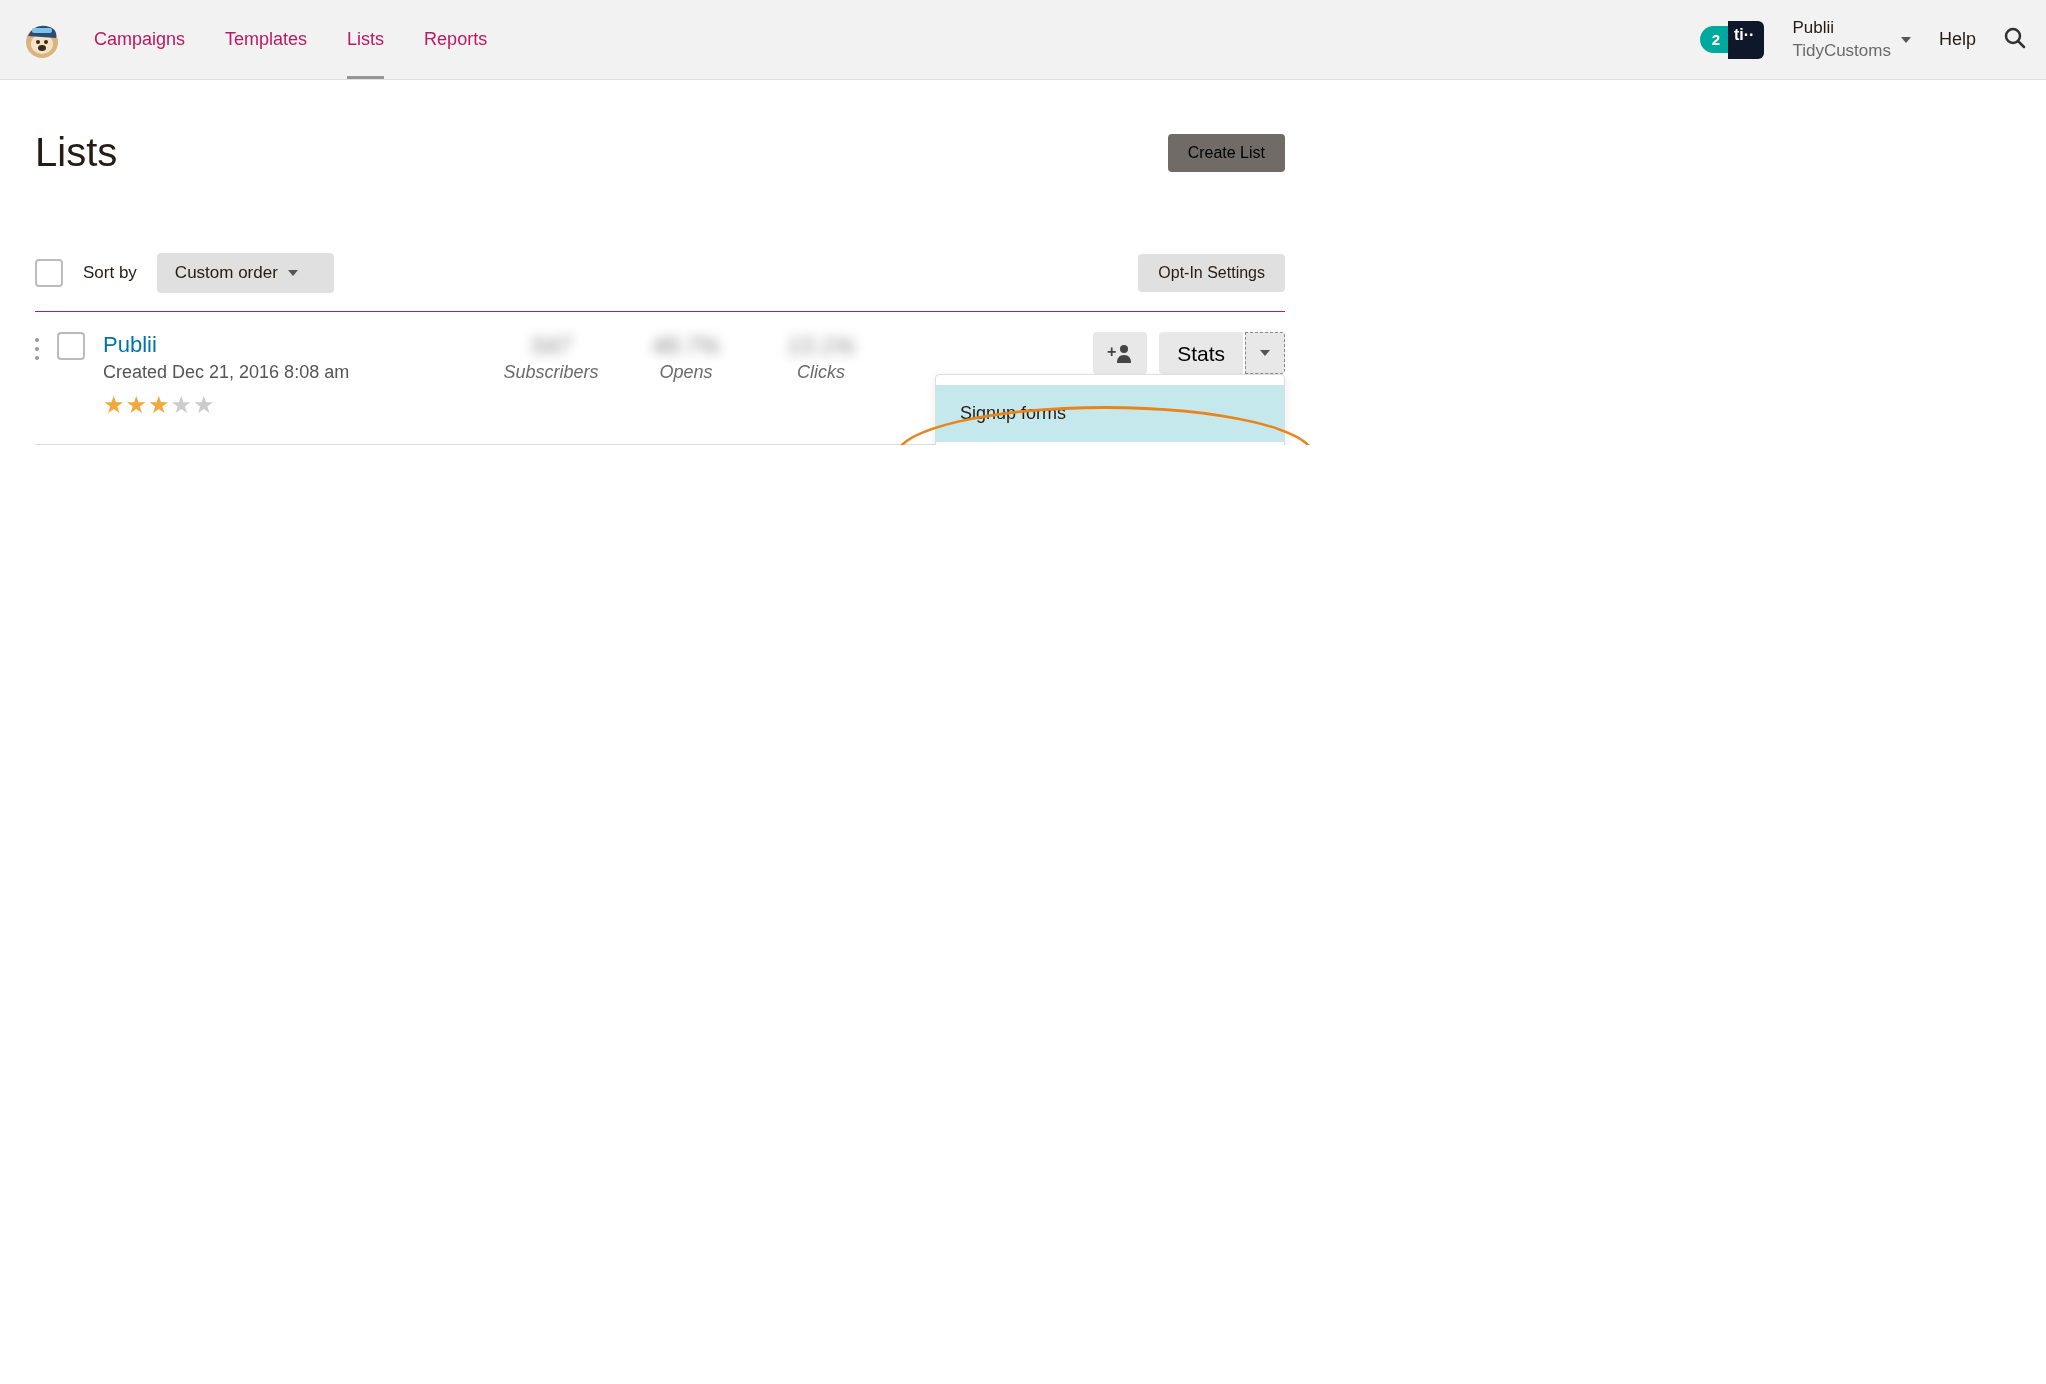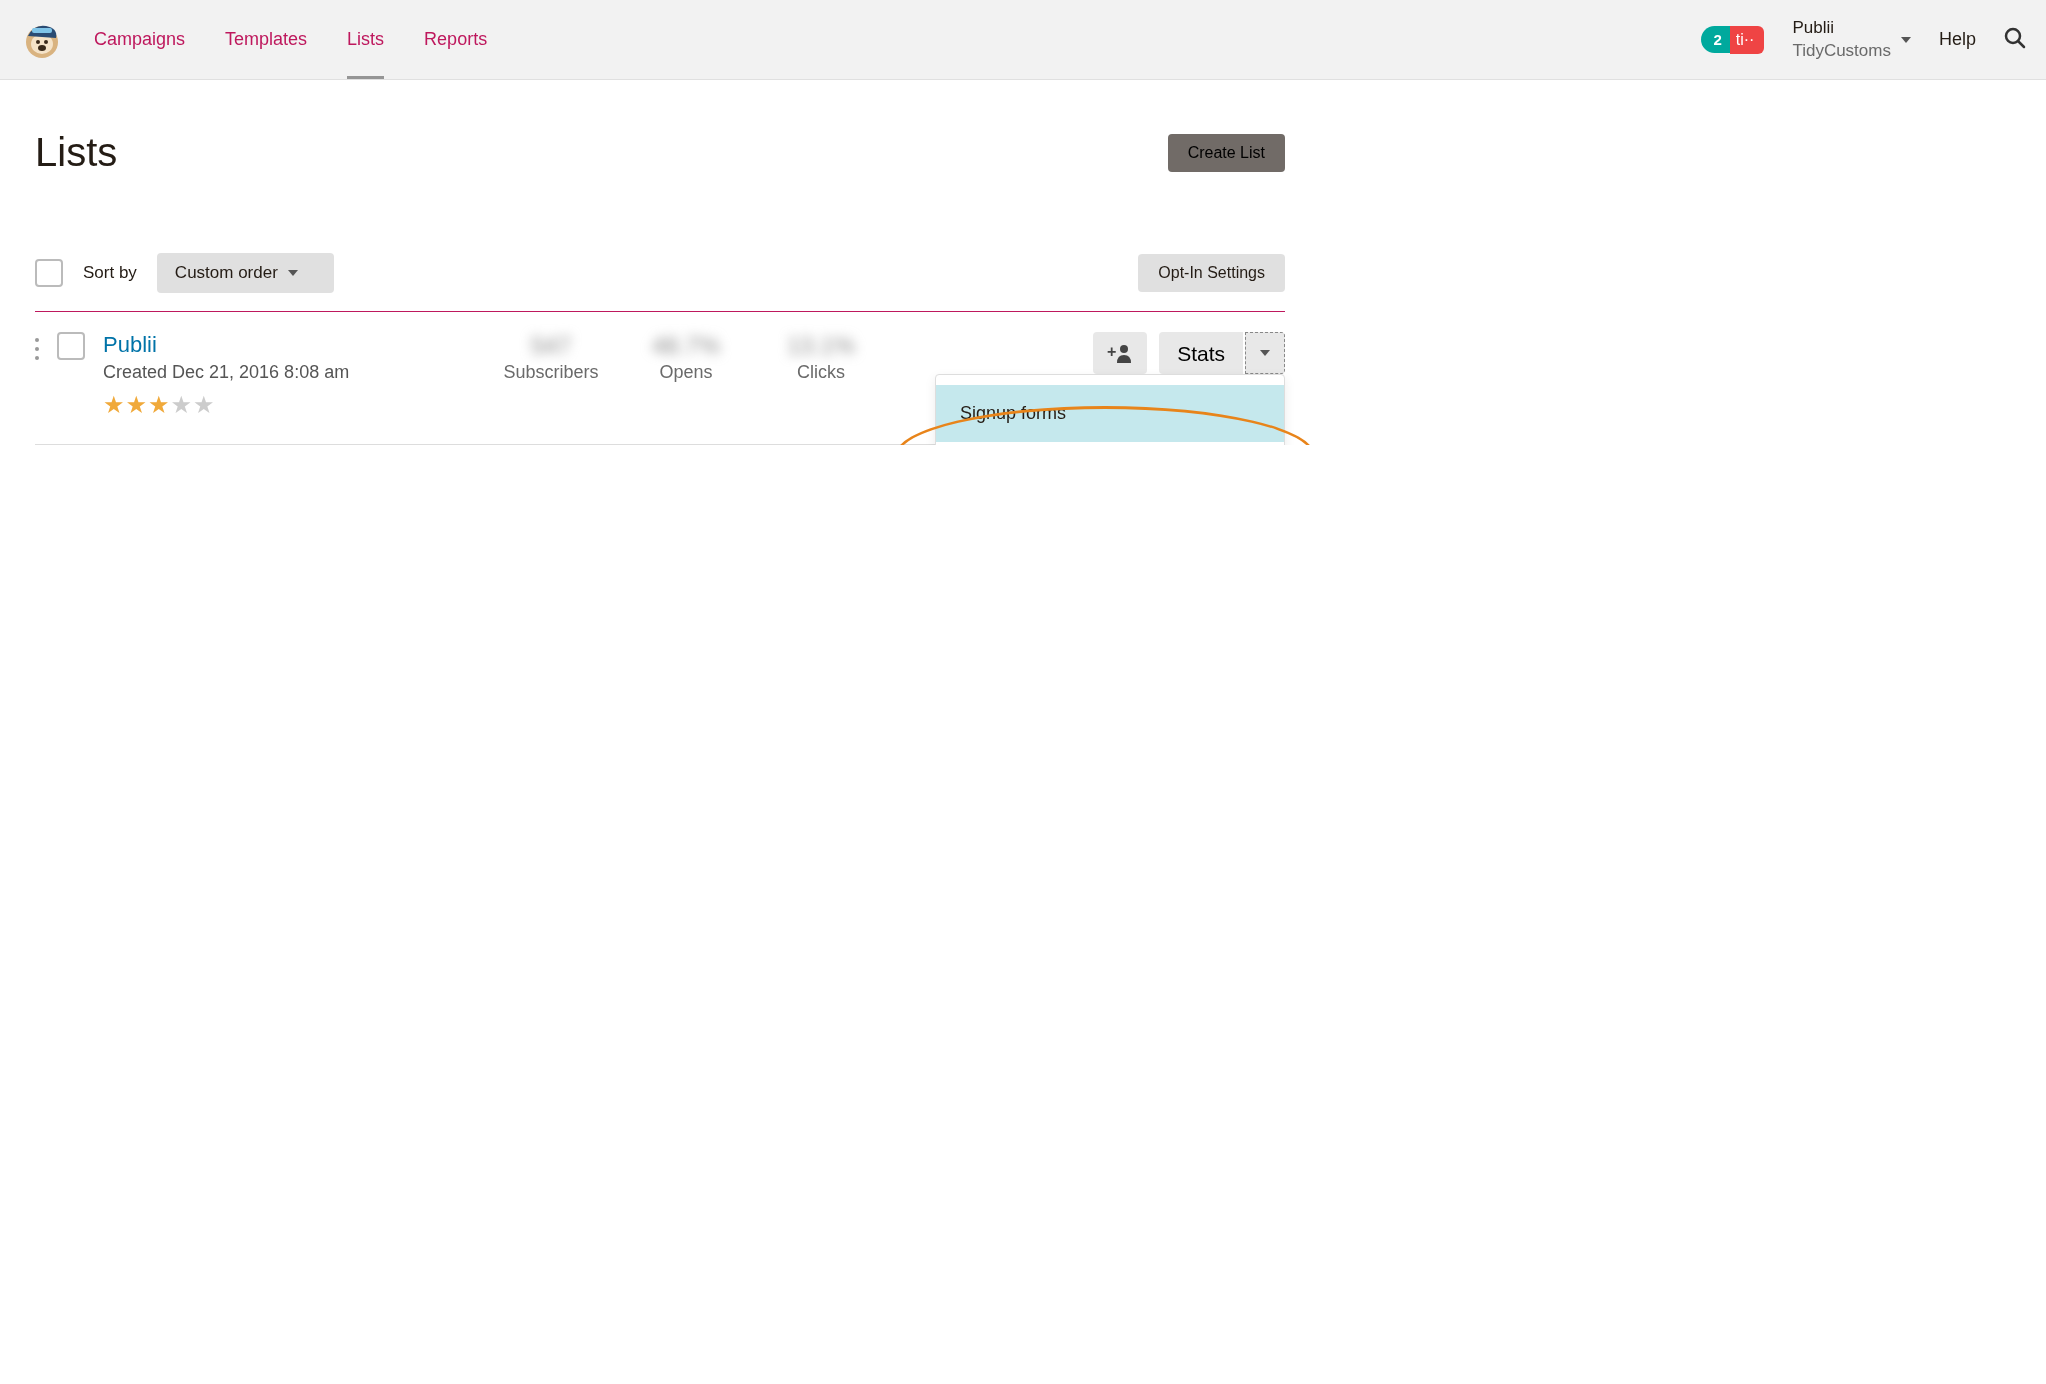--- a/index.html
+++ b/index.html
@@ -31,22 +31,22 @@
   content: ''; position: absolute; bottom: -1px; left: 0; right: 0;
   height: 3px; background: #959595;
 }
 .header-right { display: flex; align-items: center; gap: 28px; }
 .badge-box { display: flex; align-items: center; }
 .badge-count {
   background: #00a99d; color: #fff; border-radius: 14px 0 0 14px;
   padding: 5px 8px 5px 12px; font-size: 15px; font-weight: 600;
 }
 .badge-ti {
-  background: #ef4444; color: #fff; padding: 5px 10px 5px 6px;
-  font-size: 16px; font-weight: 400; border-radius: 0 6px 6px 0;
+  background: #0f172a; color: #fff; padding: 5px 10px 15px 6px;
+  font-size: 16px; font-weight: 700; border-radius: 0 6px 6px 0;
 }
 .account { display: flex; align-items: center; gap: 10px; cursor: pointer; }
 .account-text { display: flex; flex-direction: column; line-height: 1.3; }
 .account-name { font-size: 17px; font-weight: 500; }
 .account-sub { font-size: 17px; color: #6a6a6a; }
 .chevron-down {
   width: 0; height: 0; border-left: 5px solid transparent;
   border-right: 5px solid transparent; border-top: 6px solid #555;
 }
 .help { font-size: 18px; cursor: pointer; }
@@ -84,21 +84,21 @@
   padding-top: 6px; cursor: grab;
 }
 .drag-dot { width: 4px; height: 4px; border-radius: 50%; background: #999; }
 .list-info { flex: 0 0 380px; }
 .list-name { font-size: 22px; color: #0073a8; font-weight: 500; cursor: pointer; }
 .list-created { font-size: 18px; color: #555; margin-top: 4px; }
 .stars { margin-top: 8px; display: flex; gap: 1px; }
 .star { font-size: 24px; color: #ccc; }
 .star.filled { color: #f0a93a; }
 .metrics { display: flex; gap: 35px; flex: 1; }
-.metric { display: flex; flex-direction: column; align-items: center; min-width: 100px; }
+.metric { display: flex; flex-direction: column; align-items: center; min-width: 100px; font-style: italic; }
 .metric-val { font-size: 24px; font-weight: 500; filter: blur(6px); color: #888; }
 .metric-label { font-size: 18px; color: #6a6a6a; margin-top: 2px; }
 .row-actions { display: flex; gap: 12px; align-items: flex-start; }
 .icon-btn {
   background: #e8e8e8; border: none; border-radius: 4px;
   padding: 10px 14px; cursor: pointer; display: flex;
   align-items: center; justify-content: center; height: 42px;
 }
 .stats-group { display: flex; gap: 0; }
 .stats-btn {

